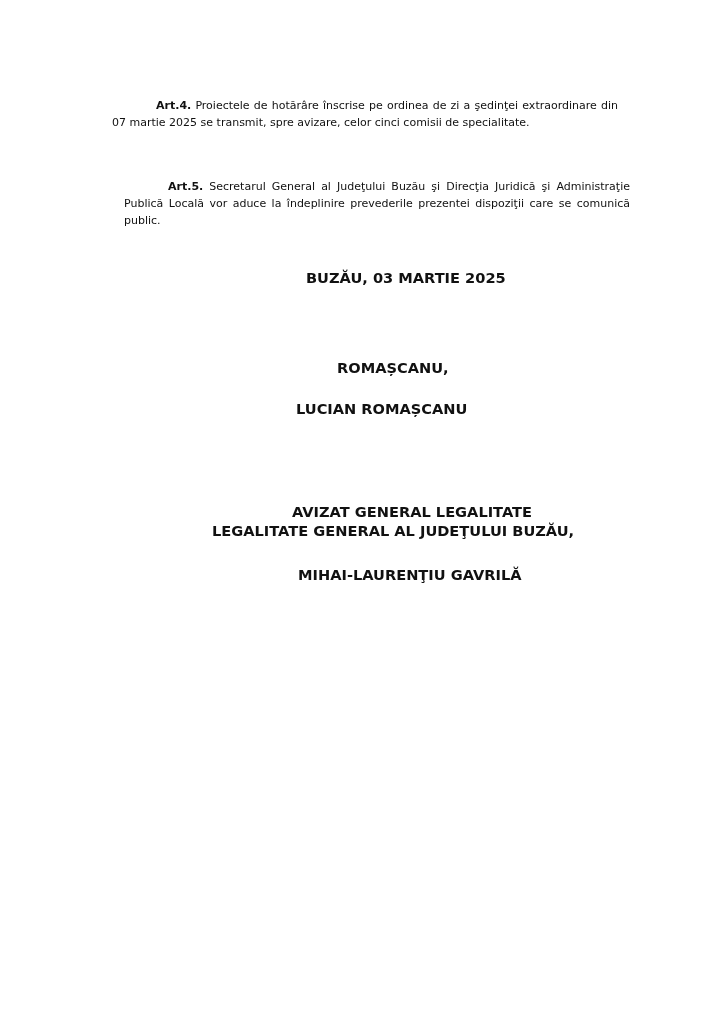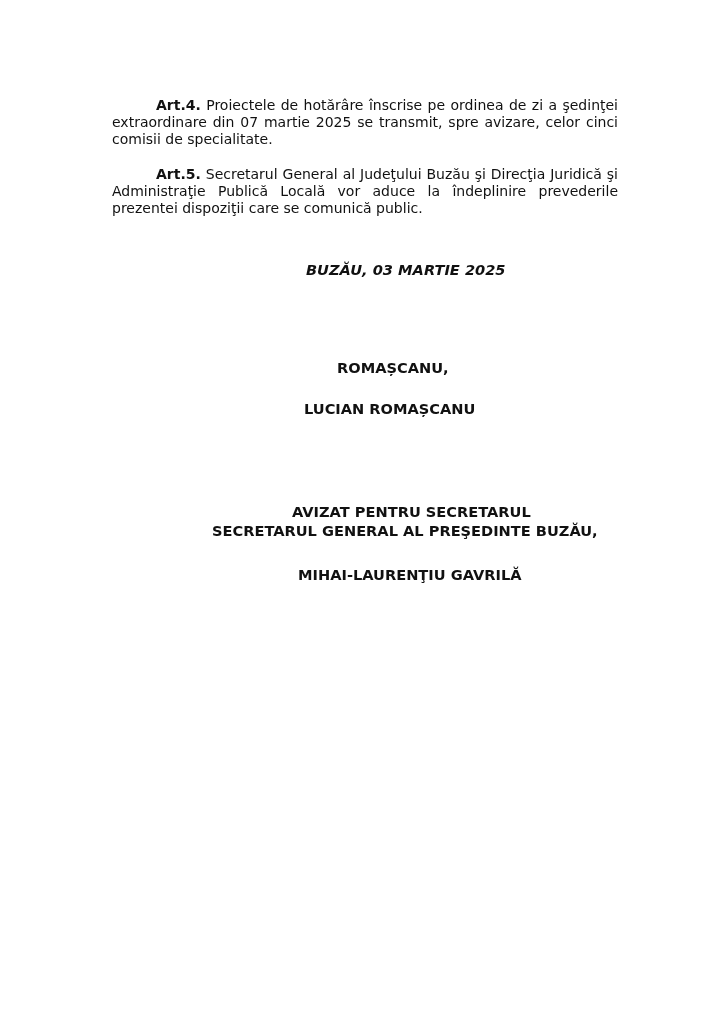--- a/index.html
+++ b/index.html
@@ -1,42 +1,42 @@
 <!DOCTYPE html>
 <html><head>
 <meta charset="utf-8">
 <style>
   html, body { margin: 0; padding: 0; background: #ffffff; }
   body { width: 724px; height: 1024px; position: relative; overflow: hidden;
          font-family: "DejaVu Sans", sans-serif; color: #111; }
   .page { position: absolute; left: 0; top: 0; width: 724px; height: 1024px; background: #fff; }
-  .para { position: absolute; left: 112px; width: 506px; font-size: 14px; line-height: 17px;
+  .para { position: absolute; left: 112px; width: 506px; font-size: 11px; line-height: 17px;
           text-align: justify; text-indent: 44px; letter-spacing: 0px; }
   .para b { font-weight: bold; }
   .art4 { top: 97px; }
   .art5 { top: 166px; }
   .center { position: absolute; font-weight: bold; font-size: 14.6px; white-space: nowrap; }
-  .date { top: 261px; left: 306px; font-style: italic; }
+  .date { top: 269px; left: 306px; }
   .pres { top: 359px; left: 337px; }
-  .name1 { top: 400px; left: 304px; }
+  .name1 { top: 400px; left: 296px; }
   .aviz { top: 501px; left: 292px; line-height: 21px; }
   .sec { top: 522px; left: 212px; }
   .name2 { top: 566px; left: 298px; text-align: center; }
 </style>
 </head>
 <body>
 
 <div class="page">
 
   <p class="para art4" style="margin:0"><b>Art.4.</b><span> Proiectele de hotărâre înscrise pe ordinea de zi a şedinţei extraordinare din 07 martie 2025 se transmit, spre avizare, celor cinci comisii de specialitate.</span></p>
 
-  <p class="para art5" style="margin:0"><b>Art.5.</b><span> Secretarul General al Judeţului Buzău şi Direcţia Juridică şi Administraţie Publică Locală vor aduce la îndeplinire prevederile prezentei dispoziţii care se comunică public.</span></p>
+  <p class="para art5" style="margin:12px"><b>Art.5.</b><span> Secretarul General al Judeţului Buzău şi Direcţia Juridică şi Administraţie Publică Locală vor aduce la îndeplinire prevederile prezentei dispoziţii care se comunică public.</span></p>
 
   <div class="center date">BUZĂU, 03 MARTIE 2025</div>
 
   <div class="center pres">ROMAȘCANU,</div>
   <div class="center name1">LUCIAN ROMAȘCANU</div>
 
-  <div class="center aviz">AVIZAT PENTRU SECRETARUL</div>
-  <div class="center sec">SECRETARUL GENERAL AL PREŞEDINTE BUZĂU,</div>
+  <div class="center aviz">AVIZAT GENERAL LEGALITATE</div>
+  <div class="center sec">LEGALITATE GENERAL AL JUDEŢULUI BUZĂU,</div>
   <div class="center name2">MIHAI-LAURENŢIU GAVRILĂ</div>
 
 </div>
 
 </body></html>

